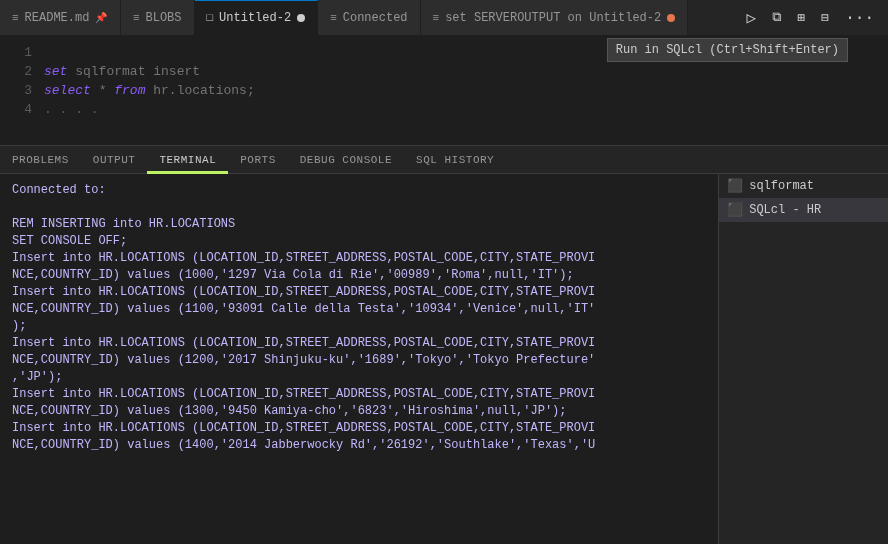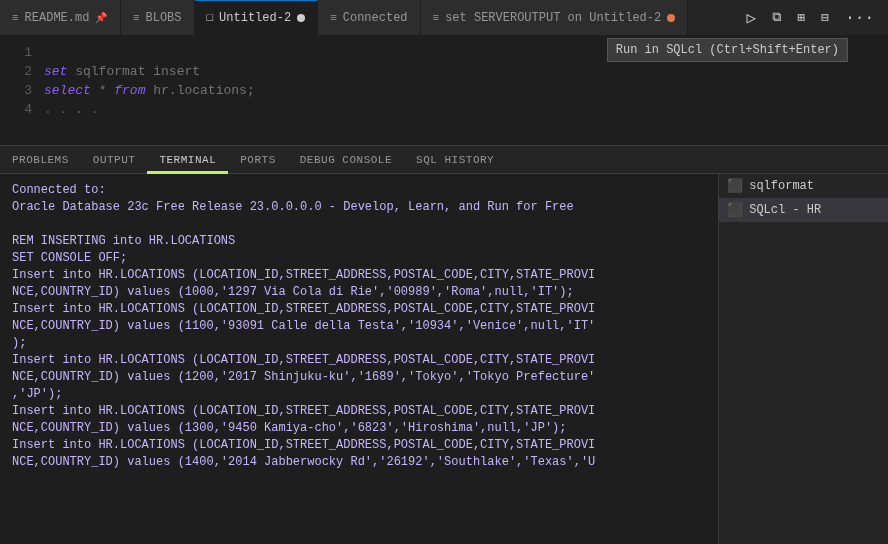--- a/index.html
+++ b/index.html
@@ -259,21 +259,20 @@
     <div class="panel-tab">PROBLEMS</div>
     <div class="panel-tab">OUTPUT</div>
     <div class="panel-tab active">TERMINAL</div>
     <div class="panel-tab">PORTS</div>
     <div class="panel-tab">DEBUG CONSOLE</div>
     <div class="panel-tab">SQL HISTORY</div>
   </div>
   <div class="panel-content">
     <div class="terminal-main">
       <div>Connected to:</div>
-      <div>Oracle Database 23c Free Release 23.0.0.0.0 - Develop, Learn, and Run for Free</div>
       <div>&nbsp;</div>
       <div>REM INSERTING into HR.LOCATIONS</div>
       <div>SET CONSOLE OFF;</div>
       <div>Insert into HR.LOCATIONS (LOCATION_ID,STREET_ADDRESS,POSTAL_CODE,CITY,STATE_PROVI</div>
       <div>NCE,COUNTRY_ID) values (1000,'1297 Via Cola di Rie','00989','Roma',null,'IT');</div>
       <div>Insert into HR.LOCATIONS (LOCATION_ID,STREET_ADDRESS,POSTAL_CODE,CITY,STATE_PROVI</div>
       <div>NCE,COUNTRY_ID) values (1100,'93091 Calle della Testa','10934','Venice',null,'IT'</div>
       <div>);</div>
       <div>Insert into HR.LOCATIONS (LOCATION_ID,STREET_ADDRESS,POSTAL_CODE,CITY,STATE_PROVI</div>
       <div>NCE,COUNTRY_ID) values (1200,'2017 Shinjuku-ku','1689','Tokyo','Tokyo Prefecture'</div>

